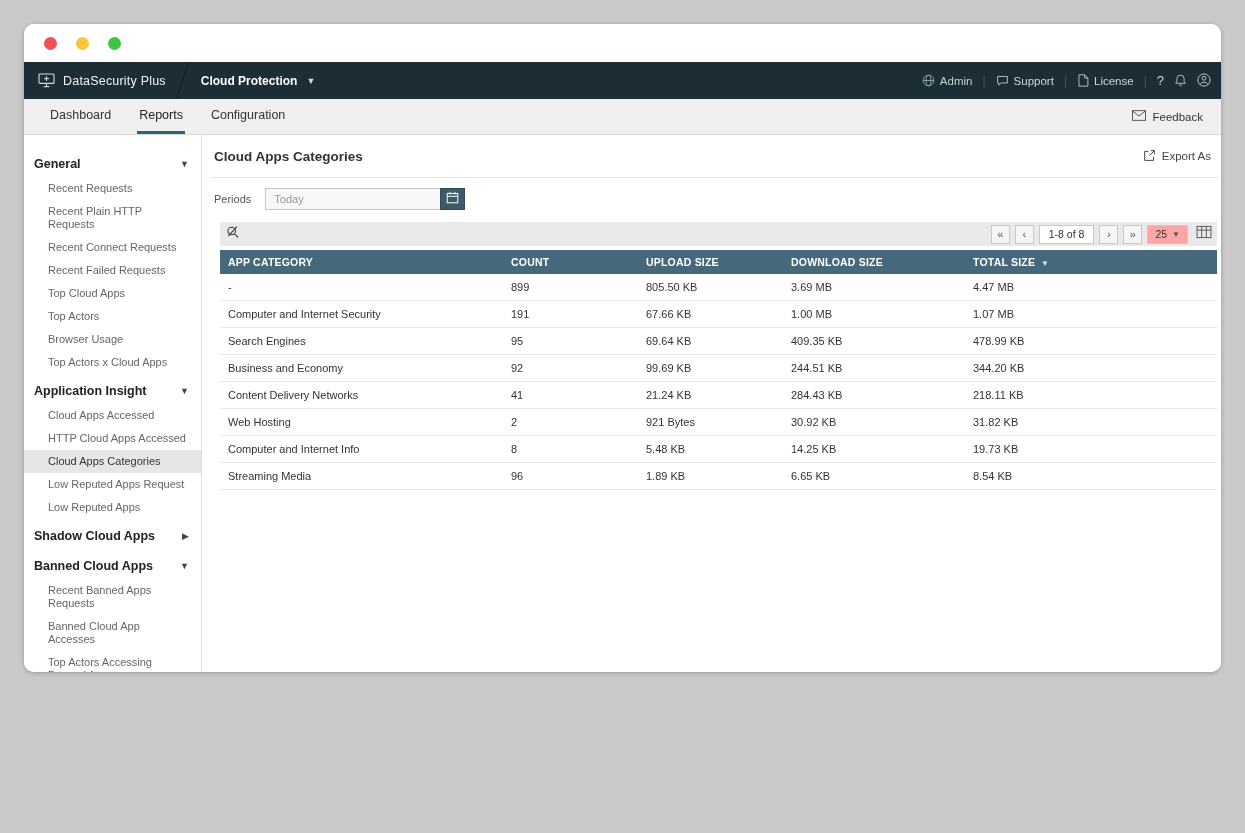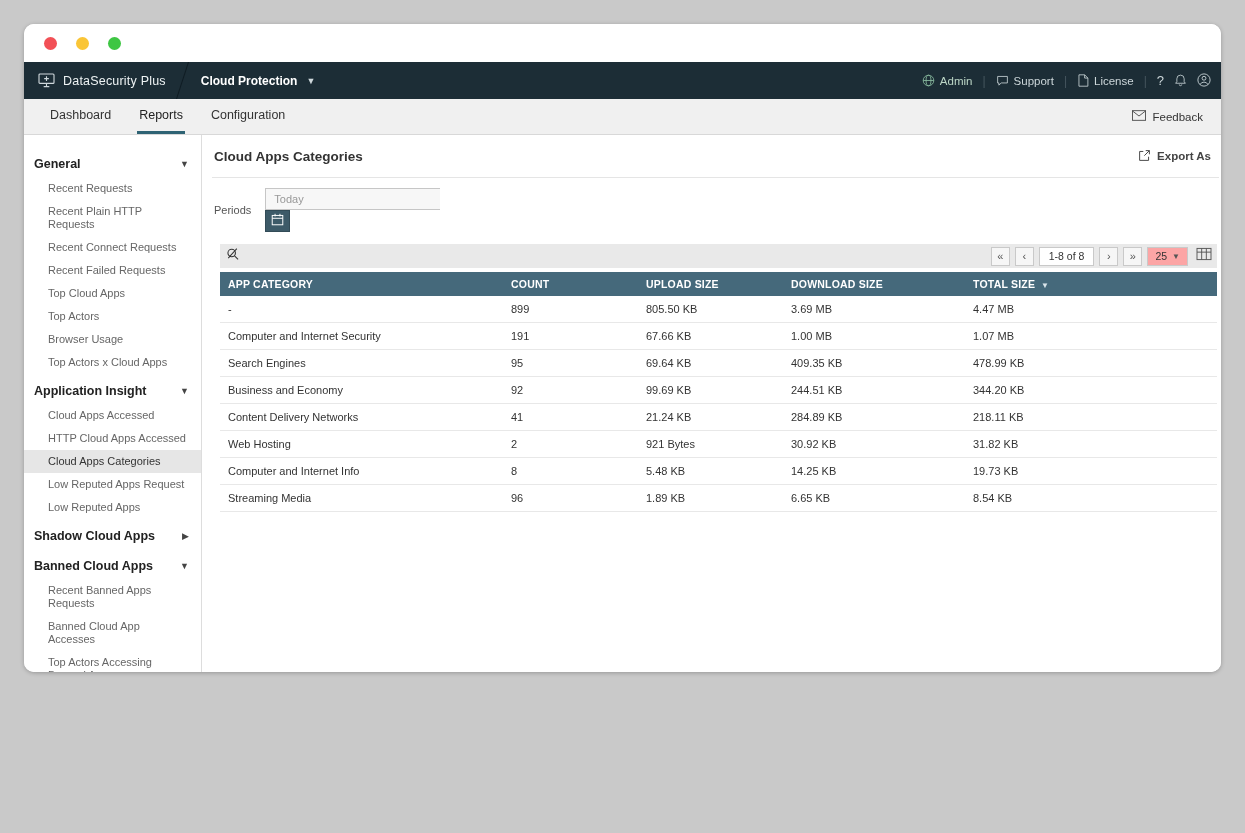--- a/index.html
+++ b/index.html
@@ -69,25 +69,25 @@
   }
   .sb-item.selected { background:var(--selected-item-bg,#e6e6e6); color:#333; }
 
   
   .main { flex:1; display:flex; flex-direction:column; min-width:0; padding:0 2px 0 10px; }
   .title-row {
     height:43px; display:flex; align-items:center; justify-content:space-between;
     padding-right:8px; border-bottom:1px solid #e5e5e5; flex:0 0 auto;
   }
   .page-title { font-size:13.5px; font-weight:bold; color:#333; padding-left:2px; }
-  .export-btn { display:flex; align-items:center; gap:6px; font-size:11.5px; color:#444; cursor:pointer;font-weight:bold; }
+  .export-btn { display:flex; align-items:center; gap:6px; font-size:11.5px; color:#444; cursor:pointer; }
 
   .periods-row { display:flex; align-items:center; padding:10px 0 8px 2px; gap:14px; flex:0 0 auto; }
   .periods-label { font-size:11px; color:#555; }
-  .periods-box { display:flex; align-items:stretch;flex-direction:column; }
+  .periods-box { display:flex; align-items:stretch; }
   .periods-input {
     width:175px; height:22px; border:1px solid #c6c6c6; border-right:none;
     background:#f7f7f7; font-size:11px; color:#999; padding:0 8px; outline:none;
     font-family:"Liberation Sans","DejaVu Sans",sans-serif;
   }
   .calendar-btn {
     width:25px; height:22px; background:var(--calendar-btn-bg,#3d5a68);
     border:1px solid #324b57; display:flex; align-items:center; justify-content:center; cursor:pointer;
   }
 
@@ -380,21 +380,21 @@
                 <td>Business and Economy</td>
                 <td>92</td>
                 <td>99.69 KB</td>
                 <td>244.51 KB</td>
                 <td>344.20 KB</td>
               </tr>
               <tr>
                 <td>Content Delivery Networks</td>
                 <td>41</td>
                 <td>21.24 KB</td>
-                <td>284.89 KB</td>
+                <td>284.43 KB</td>
                 <td>218.11 KB</td>
               </tr>
               <tr>
                 <td>Web Hosting</td>
                 <td>2</td>
                 <td>921 Bytes</td>
                 <td>30.92 KB</td>
                 <td>31.82 KB</td>
               </tr>
               <tr>

